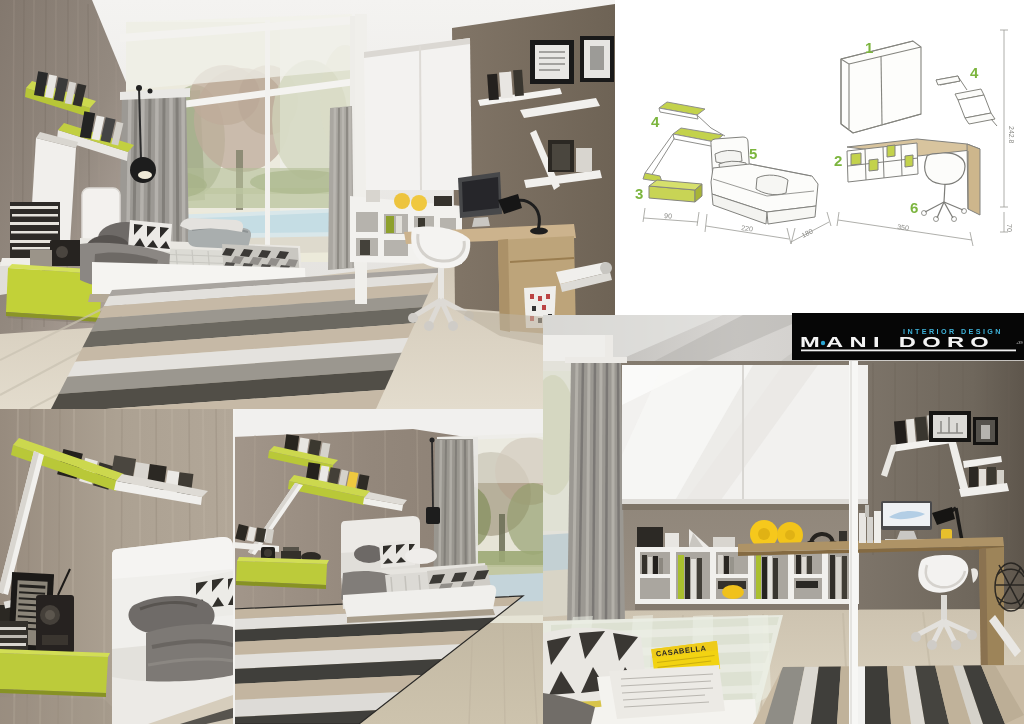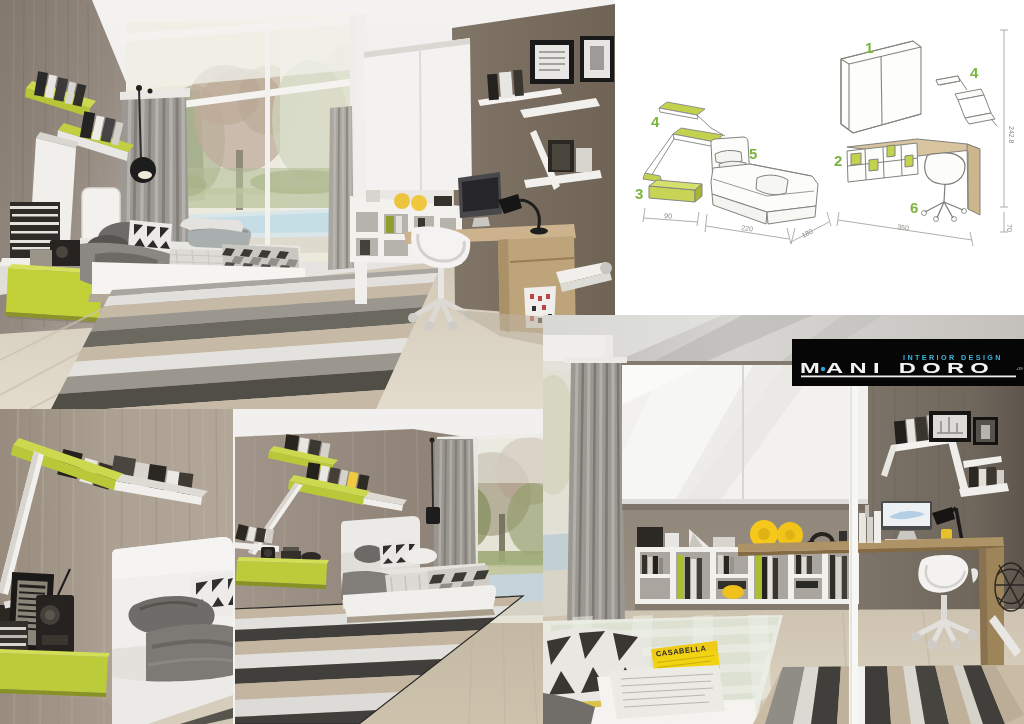--- a/index.html
+++ b/index.html
@@ -1153,21 +1153,21 @@
     </g>
   </g>
 
   <rect x="306" y="46" width="9" height="363" fill="#f7f7f5"></rect>
   <line x1="308" y1="46" x2="308" y2="409" stroke="#d2d0cb" stroke-width="1"></line>
 </svg>
 </div>
 
 <div class="abs" style="left:233px;top:409px;width:2px;height:315px;background:#f3f2ef;"></div>
 
-<div class="abs" style="left:792px;top:313px;width:232px;height:47px;background:#060606;margin-top:26px;">
+<div class="abs" style="left:792px;top:313px;width:232px;height:47px;background:#060606;">
 <svg width="232" height="47" viewBox="0 0 232 47">
 
   <text x="111" y="21" font-family="Liberation Sans, sans-serif" font-size="7.2" font-weight="bold" fill="#3fb3da" letter-spacing="2.4">INTERIOR DESIGN</text>
 
   <g transform="translate(8,22) scale(1.58,1)">
     <text x="0" y="11.5" font-family="Liberation Sans, sans-serif" font-size="15" font-weight="bold" fill="#f4f4f4" letter-spacing="4">MANI DORO</text>
   </g>
 
   <circle cx="31" cy="30" r="2.2" fill="#2ba6d4"></circle>
 

